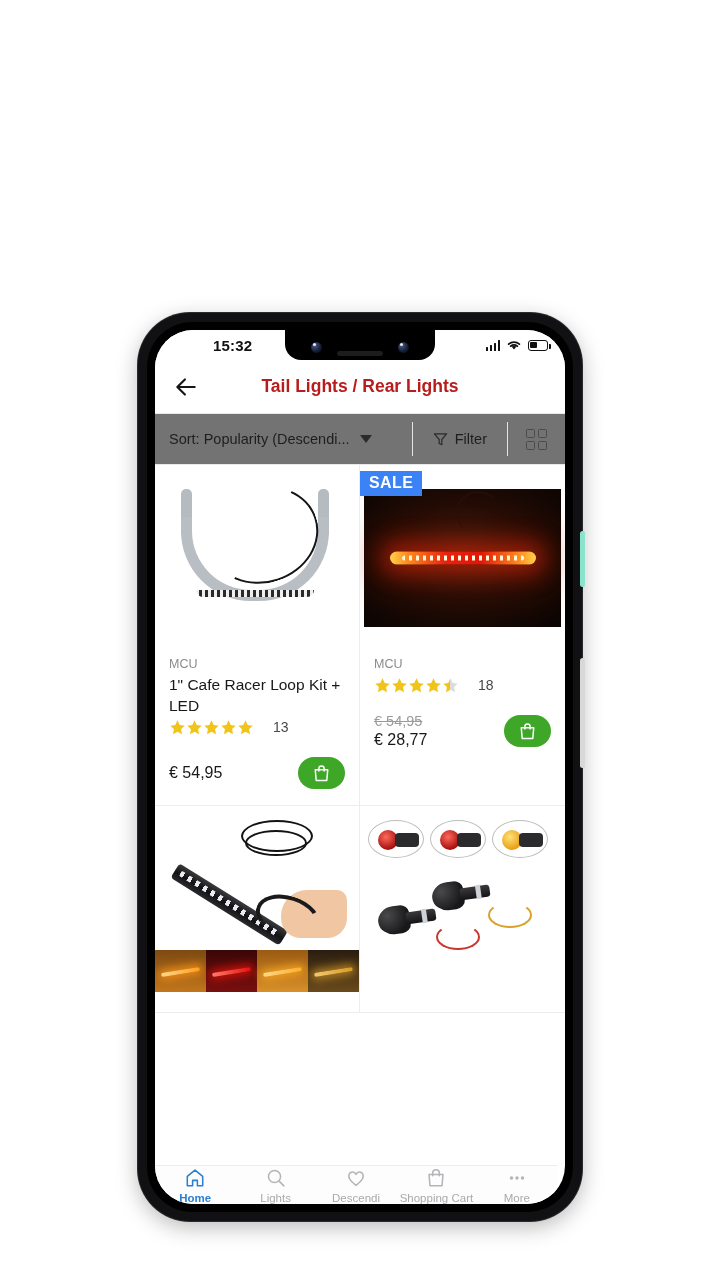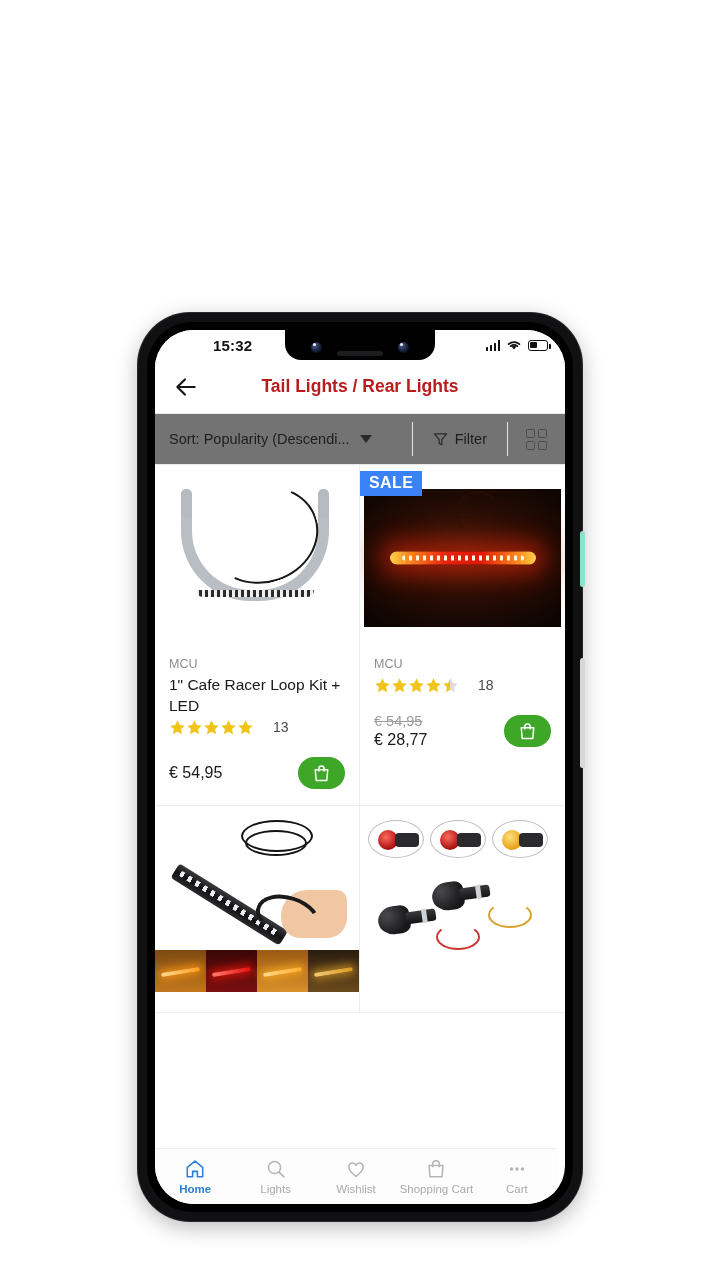--- a/index.html
+++ b/index.html
@@ -189,21 +189,21 @@
   }
   .price{ font-size:16px; color:#18191b; }
   .cart-btn{
     width:47px; height:32px; border-radius:17px;
     background:#3ea728; display:flex; align-items:center; justify-content:center;
     border:none; cursor:pointer; flex:0 0 auto;
   }
 
   
   .tabbar{
-    position:absolute; left:0; right:8px; bottom:0; height:56px;
+    position:absolute; left:0; right:8px; bottom:0; height:39px;
     background:#fdfdfd; border-top:1px solid #ececec;
     display:flex; align-items:center; z-index:30;
   }
   .tab{
     flex:1; display:flex; flex-direction:column;
     align-items:center; gap:3px; cursor:pointer;
   }
   .tab .tl{ font-size:11.5px; color:#a9aaad; }
   .tab.active .tl{ color:#2b7fd4; font-weight:600; }
   .tab svg{ display:block; }
@@ -582,35 +582,35 @@
             <svg width="22" height="22" viewBox="0 0 24 24">
               <circle cx="10.4" cy="10.4" r="6.6" fill="none" stroke="#b4b5b8" stroke-width="1.7"></circle>
               <path d="M15.4 15.4 L20.6 20.6" stroke="#b4b5b8" stroke-width="1.7" stroke-linecap="round"></path>
             </svg>
             <span class="tl">Lights</span>
           </div>
           <div class="tab">
             <svg width="22" height="22" viewBox="0 0 24 24">
               <path d="M12 20 C4.5 14.6 2.8 10.8 4.6 7.6 6.3 4.6 10.4 4.9 12 8 13.6 4.9 17.7 4.6 19.4 7.6 21.2 10.8 19.5 14.6 12 20 Z" fill="none" stroke="#b4b5b8" stroke-width="1.7" stroke-linejoin="round"></path>
             </svg>
-            <span class="tl">Wishlist</span>
+            <span class="tl">Descendi</span>
           </div>
           <div class="tab">
             <svg width="22" height="22" viewBox="0 0 24 24">
               <path d="M4.4 8.2 H19.6 L18.6 20.4 H5.4 Z" fill="none" stroke="#b4b5b8" stroke-width="1.7" stroke-linejoin="round"></path>
               <path d="M8.4 9.6 V6.6 A3.6 3.6 0 0 1 15.6 6.6 V9.6" fill="none" stroke="#b4b5b8" stroke-width="1.7" stroke-linecap="round"></path>
             </svg>
             <span class="tl">Shopping Cart</span>
           </div>
           <div class="tab">
             <svg width="22" height="22" viewBox="0 0 24 24">
               <circle cx="6" cy="12" r="1.9" fill="#b4b5b8"></circle>
               <circle cx="12" cy="12" r="1.9" fill="#b4b5b8"></circle>
               <circle cx="18" cy="12" r="1.9" fill="#b4b5b8"></circle>
             </svg>
-            <span class="tl">Cart</span>
+            <span class="tl">More</span>
           </div>
         </div>
 
       </div>
     </div>
   </div>
 </div>
 
 </body></html>

